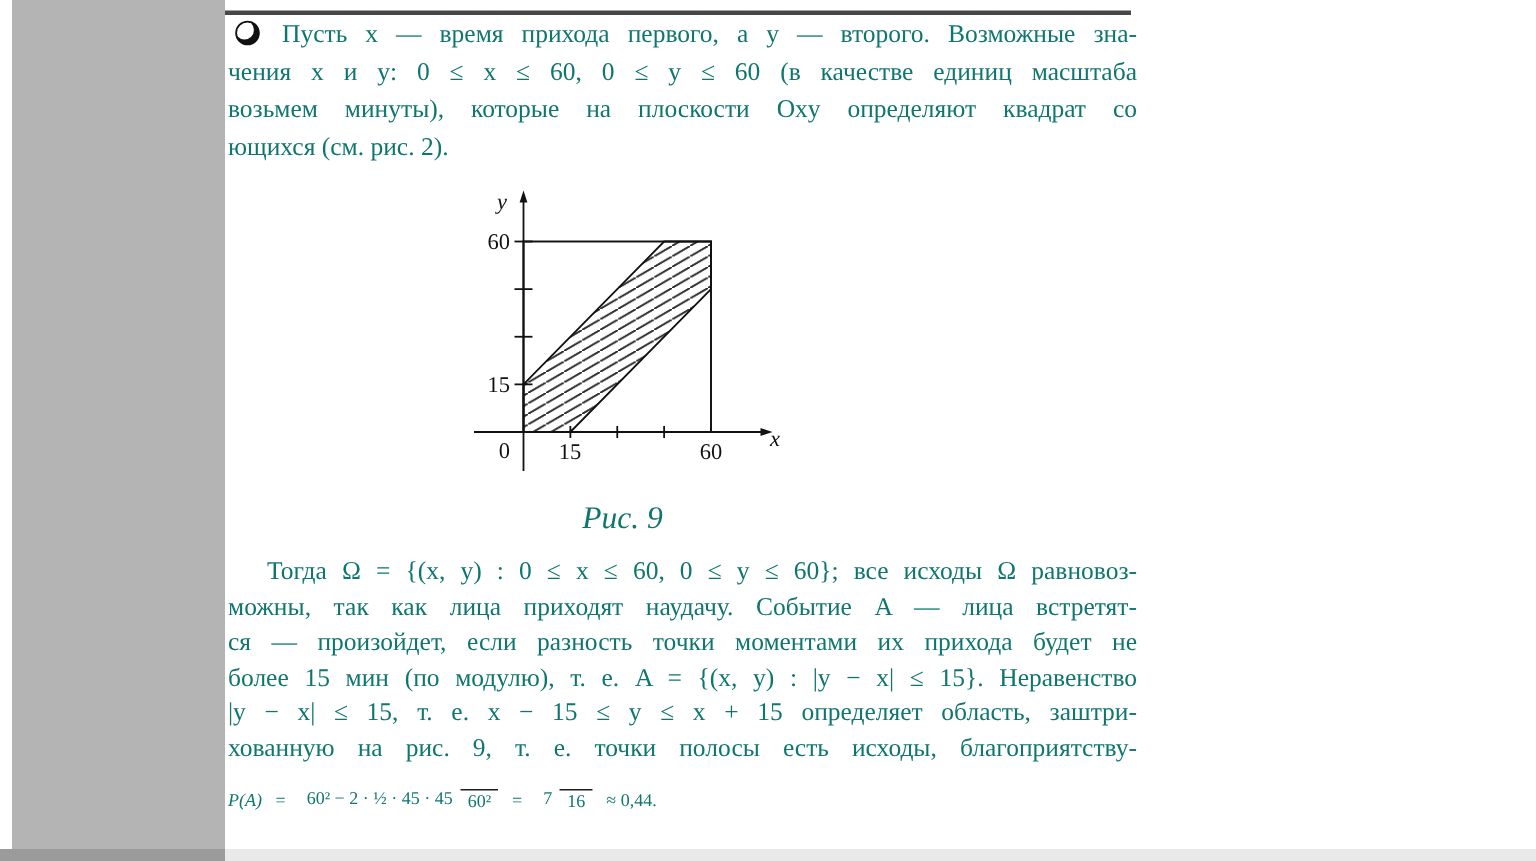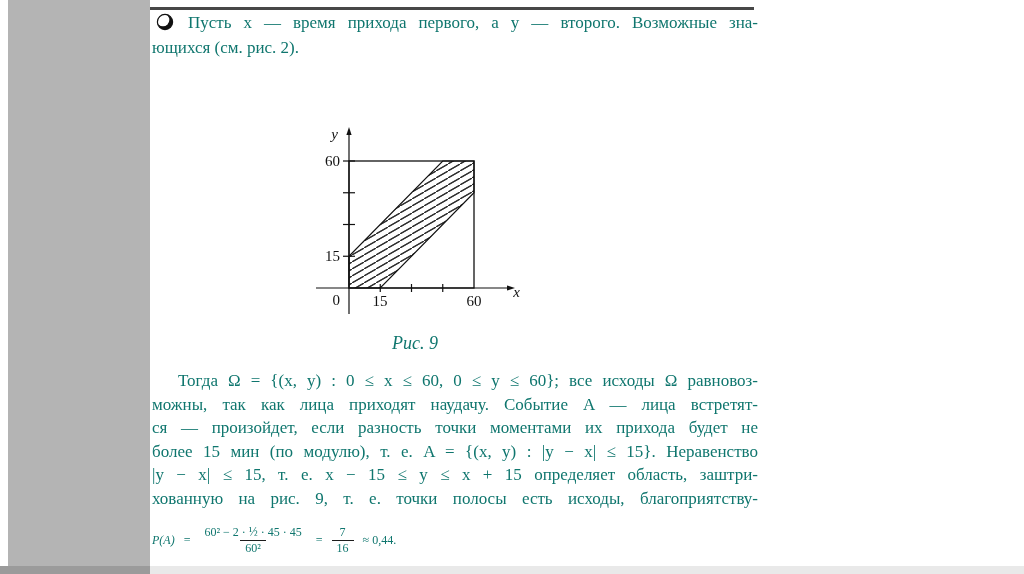--- a/index.html
+++ b/index.html
@@ -23,29 +23,29 @@
   .para1 .textline.last{text-align-last:left;}
   .para2{top:369px;}
   .para2 .textline{height:23.5px;line-height:23.5px;}
   .para2 .textline.first{padding-left:26px;}
 
   .bullet{position:absolute;left:156px;top:13px;width:18px;height:18px;}
 
   .figure-wrap{position:absolute;left:280px;top:122px;width:250px;height:200px;}
   .figure-caption{
     position:absolute;left:290px;top:333px;width:250px;text-align:center;
-    font-size:18px;font-style:italic;
+    font-size:21px;font-style:italic;
   }
 
   .formula{
     position:absolute;left:152px;top:526px;display:flex;align-items:center;
     gap:9px;font-size:12px;
   }
   .formula .lhs{font-style:italic;}
-  .frac{display:inline-flex;flex-direction:column;align-items:center;line-height:1.05;}
+  .frac{display:inline-flex;flex-direction:row;line-height:1.05;}
   .frac .num{padding:0 5px 1px 5px;}
   .frac .den{border-top:1.4px solid #1c1c1c;padding:1px 5px 0 5px;}
 
   svg text{font-family:"Liberation Serif","DejaVu Serif",serif;fill:#111;}
   svg .axis-var{font-style:italic;}
 </style>
 </head>
 <body>
 
 <div class="canvas">
@@ -61,20 +61,22 @@
           <circle cx="9" cy="9" r="7.6"></circle>
         </clipPath>
       </defs>
     <circle cx="9" cy="9" r="7.6" fill="#111"></circle>
     <circle cx="7" cy="7" r="6.3" fill="#fff" clip-path="url(#bclip)"></circle>
     <circle cx="9" cy="9" r="7.6" fill="none" stroke="#111" stroke-width="1.2"></circle>
   </svg>
 
   <div class="para para1">
       <div class="textline first">Пусть x — время прихода первого, а y — второго. Возможные зна-</div>
+      <div class="textline">чения x и y: 0 ≤ x ≤ 60, 0 ≤ y ≤ 60 (в качестве единиц масштаба</div>
+      <div class="textline">возьмем минуты), которые на плоскости Oxy определяют квадрат со</div>
       <div class="textline last">ющихся (см. рис. 2).</div>
     </div>
 
   <svg class="figure-wrap" viewBox="0 0 250 200">
     <defs>
       <pattern id="hatch" patternUnits="userSpaceOnUse" width="12" height="7">
         <path d="M0 7 L12 0" stroke="#2e2e2e" stroke-width="1.1" fill="none"></path>
         <path d="M0 14 L12 7" stroke="#2e2e2e" stroke-width="1.1" fill="none" transform="translate(0,-7)"></path>
       </pattern>
     </defs>

